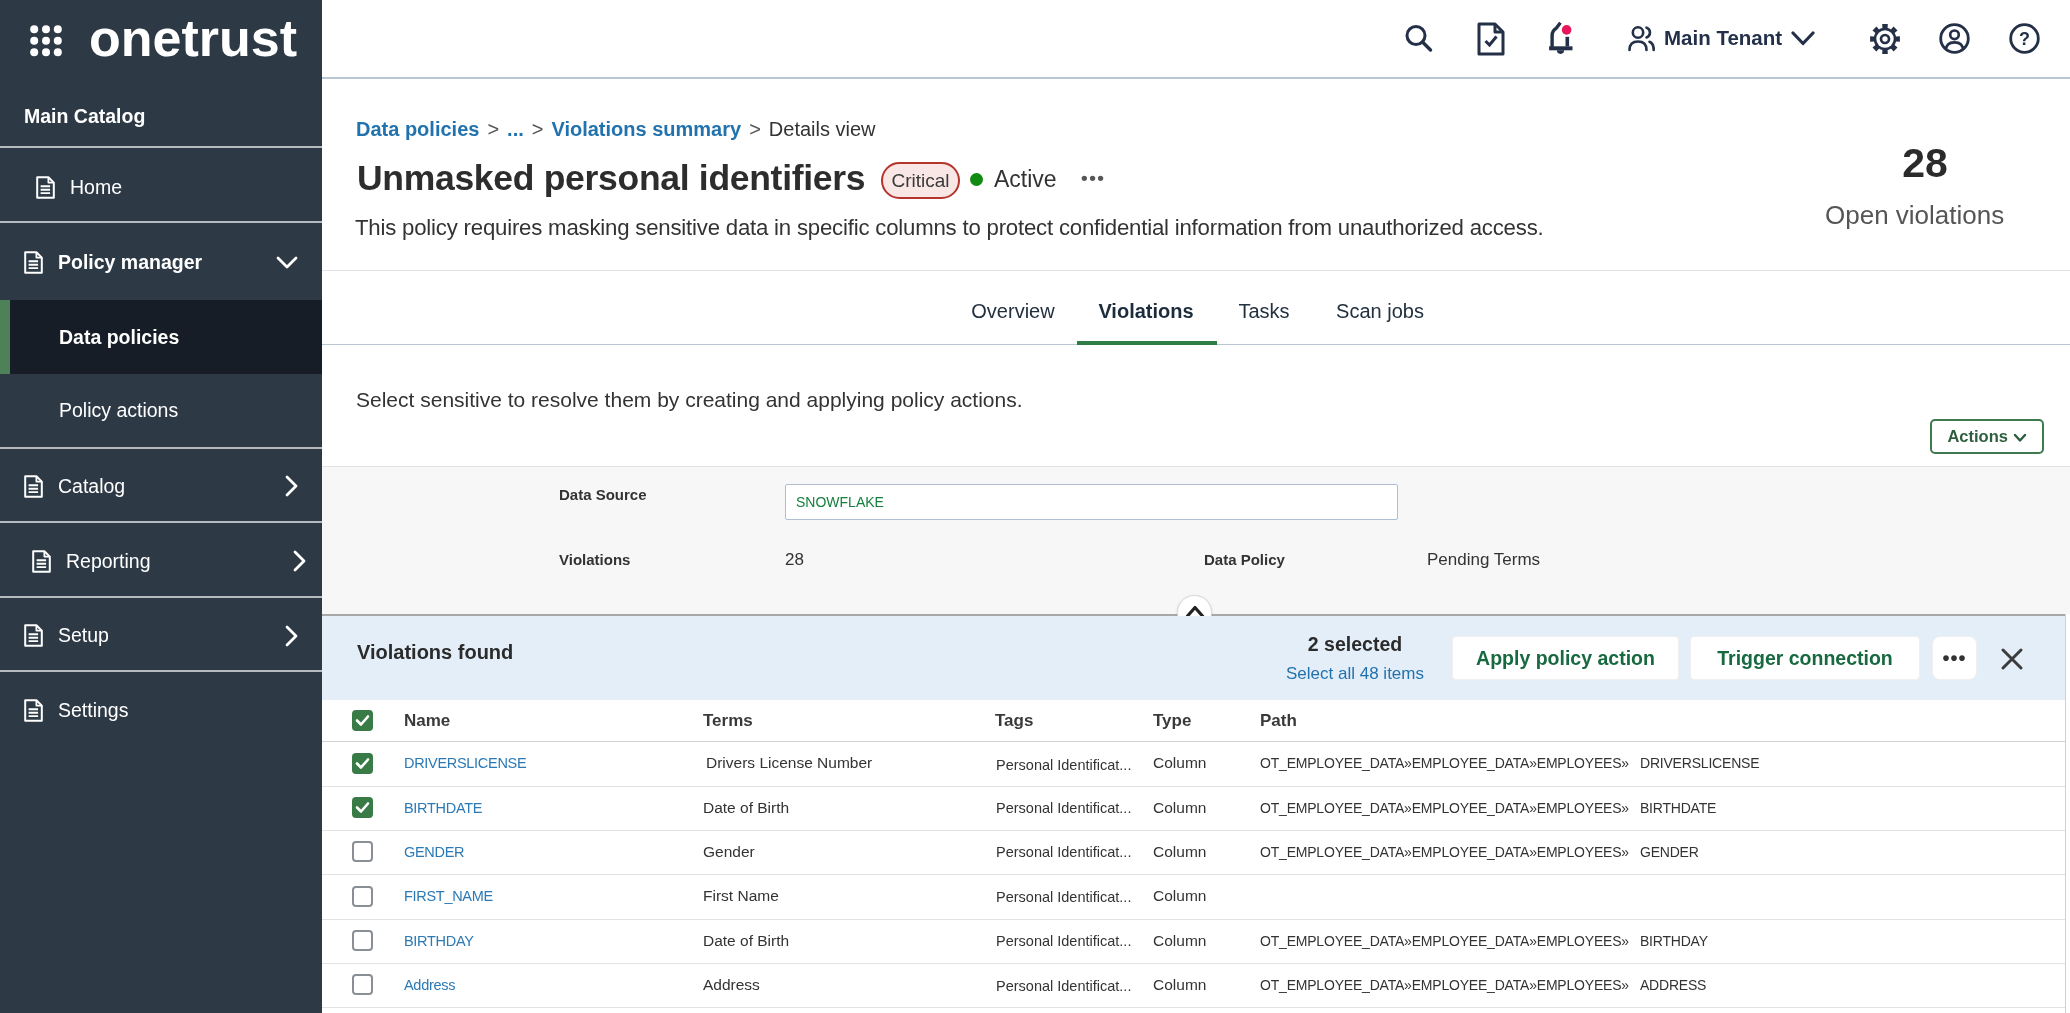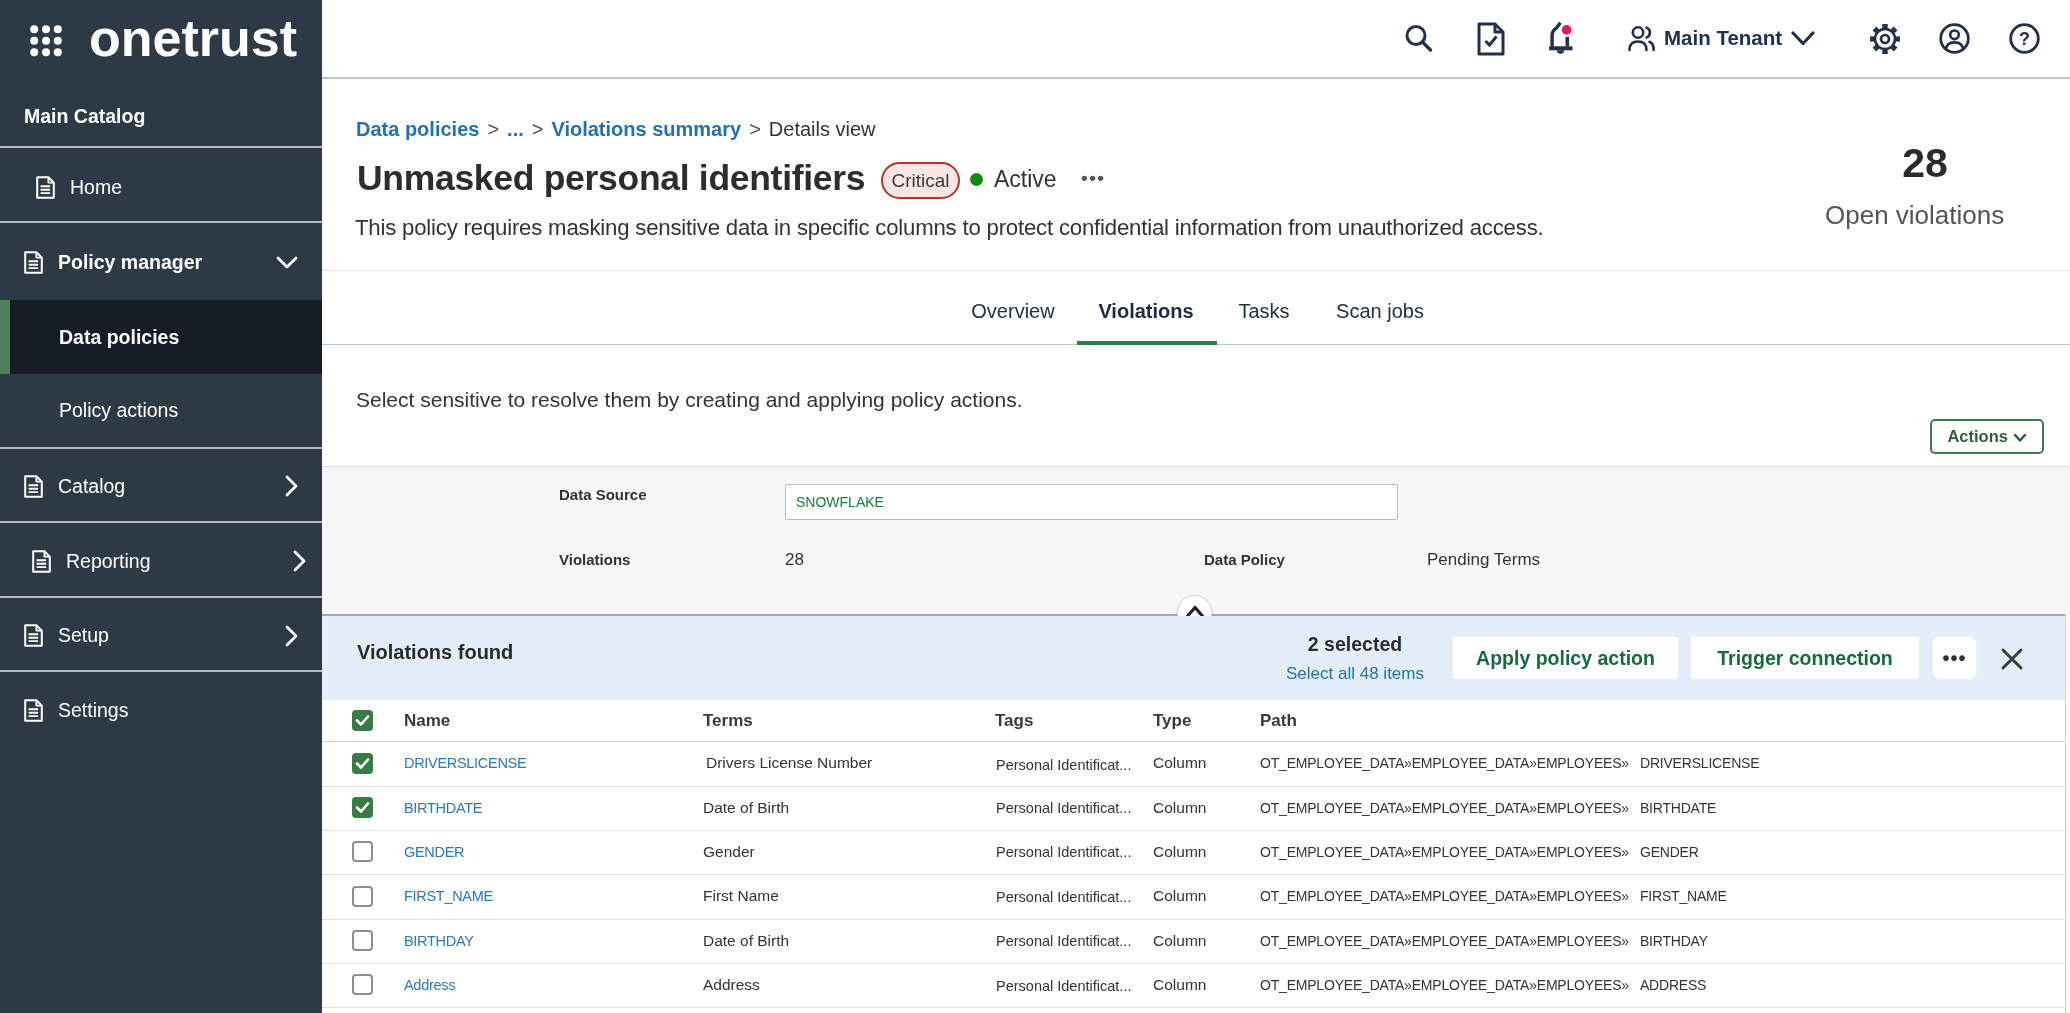--- a/index.html
+++ b/index.html
@@ -323,21 +323,20 @@
   <div class="cell" style="left:1153px; top:830px;">Column</div>
   <div class="cell path" style="left:1260px; top:830px;">OT_EMPLOYEE_DATA»EMPLOYEE_DATA»EMPLOYEES»&nbsp;&nbsp;&nbsp;GENDER</div>
 
   <div class="cb off" style="top:886px;"></div>
   <div class="cell" style="left:404px; top:874px;">
       <a>FIRST_NAME</a>
     </div>
   <div class="cell" style="left:703px; top:874px;">First Name</div>
   <div class="cell tags" style="left:996px; top:875px;">Personal Identificat...</div>
   <div class="cell" style="left:1153px; top:874px;">Column</div>
-  <div class="cell path" style="left:1260px; top:874px;">OT_EMPLOYEE_DATA»EMPLOYEE_DATA»EMPLOYEES»&nbsp;&nbsp;&nbsp;FIRST_NAME</div>
 
   <div class="cb off" style="top:930px;"></div>
   <div class="cell" style="left:404px; top:919px;">
       <a>BIRTHDAY</a>
     </div>
   <div class="cell" style="left:703px; top:919px;">Date of Birth</div>
   <div class="cell tags" style="left:996px; top:919px;">Personal Identificat...</div>
   <div class="cell" style="left:1153px; top:919px;">Column</div>
   <div class="cell path" style="left:1260px; top:919px;">OT_EMPLOYEE_DATA»EMPLOYEE_DATA»EMPLOYEES»&nbsp;&nbsp;&nbsp;BIRTHDAY</div>
 

